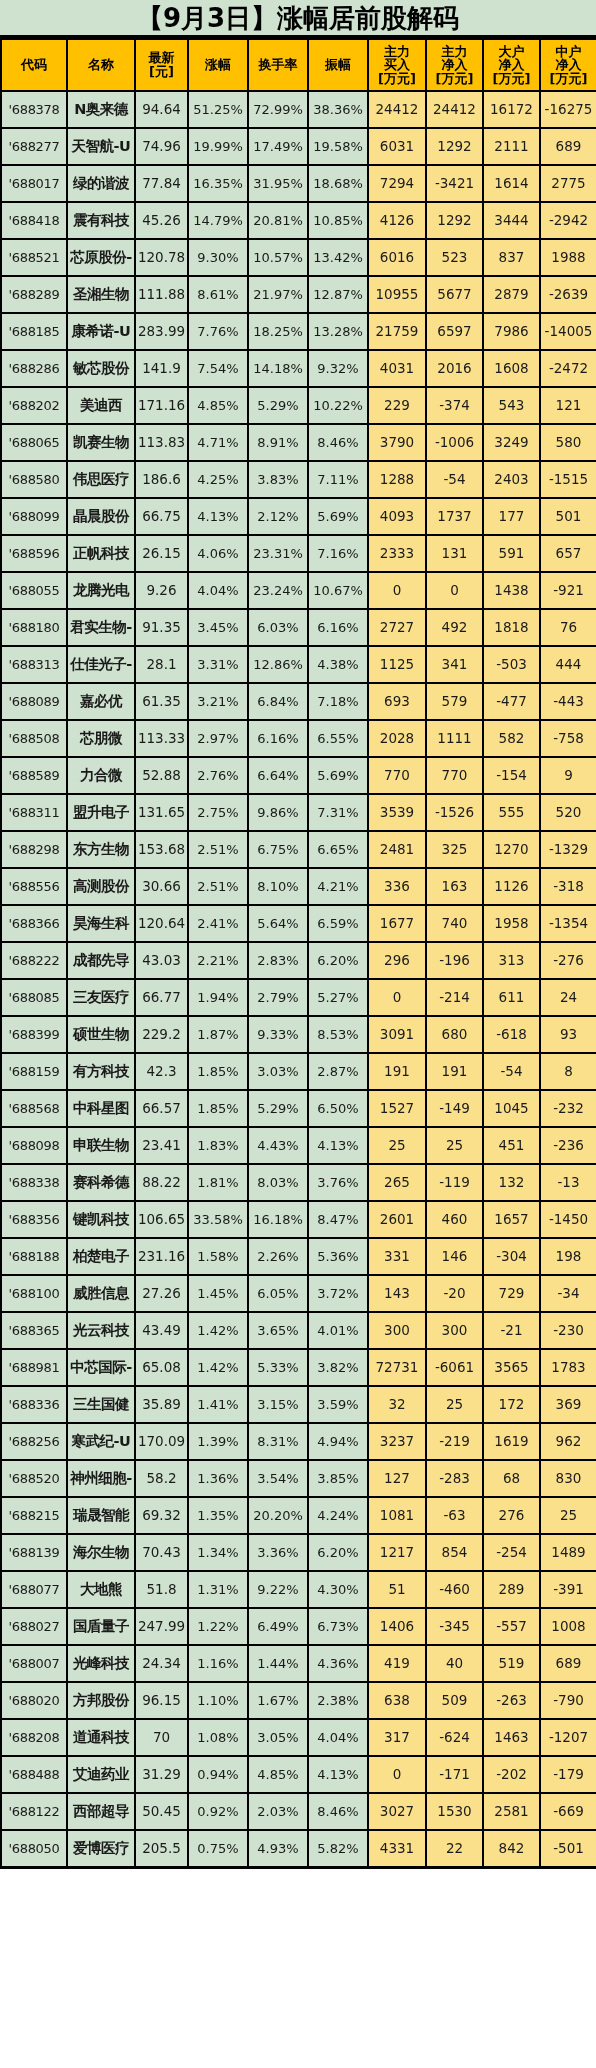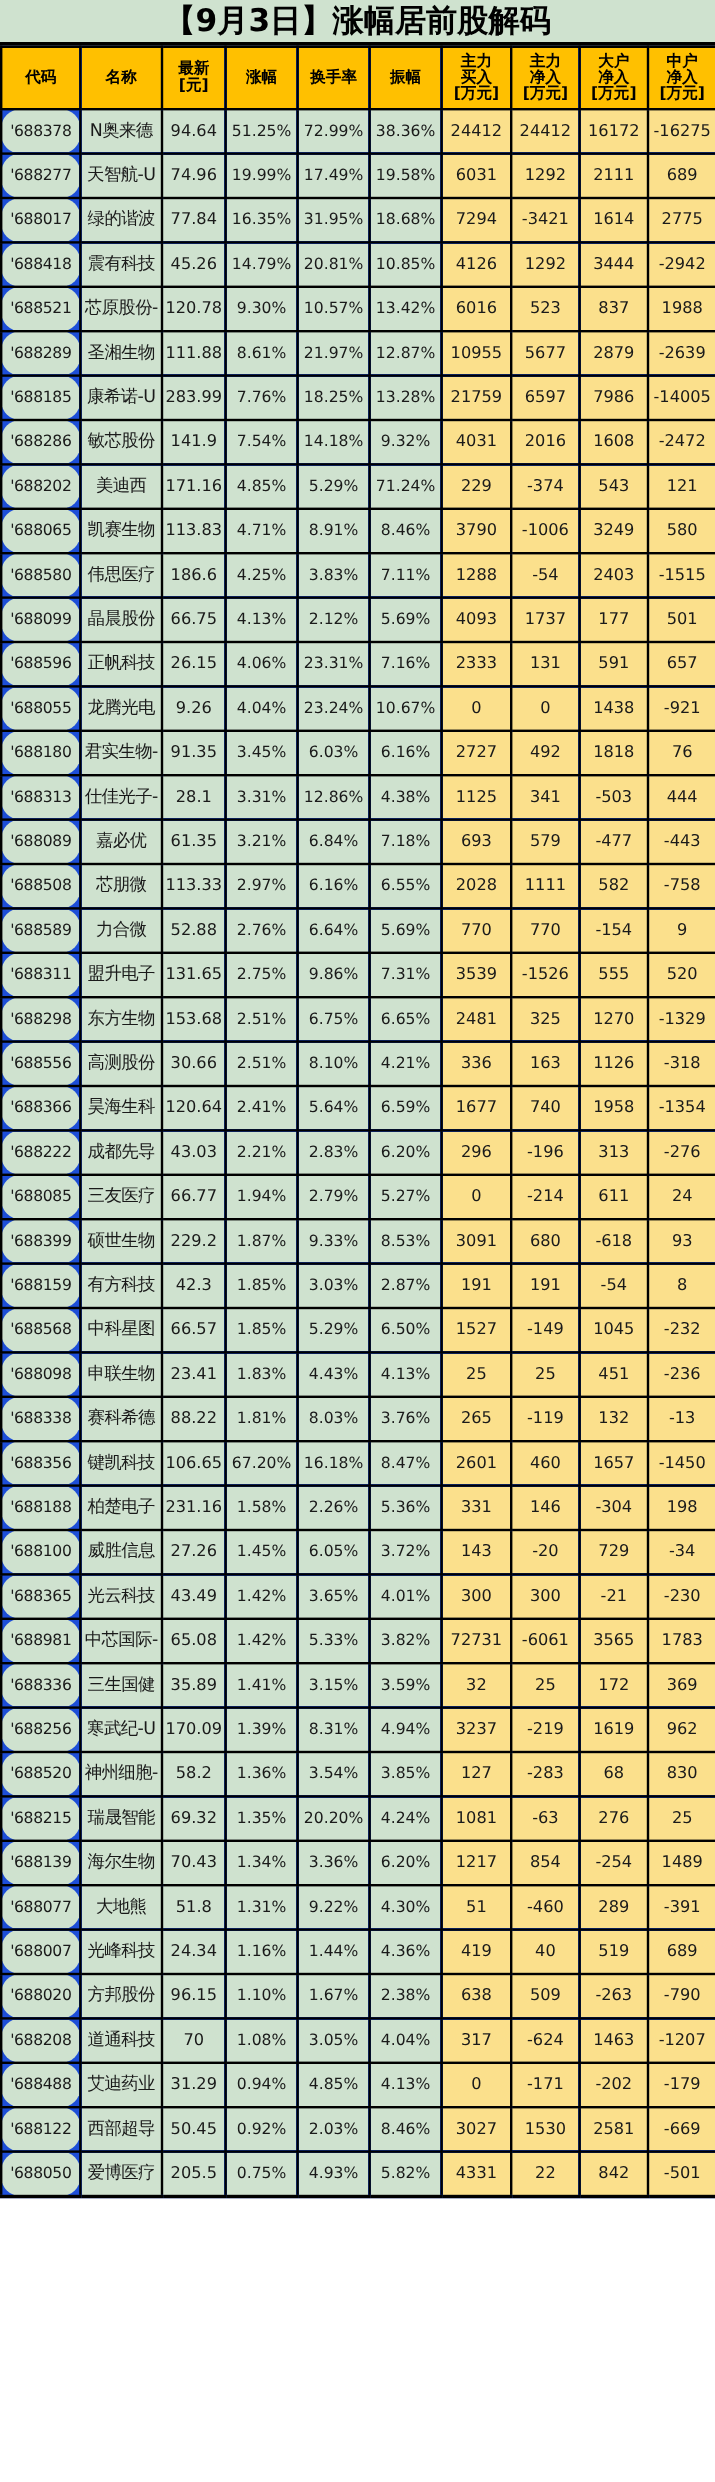--- a/index.html
+++ b/index.html
@@ -76,25 +76,25 @@
     box-sizing:border-box;
     overflow:hidden;
     white-space:nowrap;
     line-height:1;
   }
   td.green{background:#cfe2cf;}
   td.yellow{background:#fbe08c;}
   td.code{
     font-size:13px;
     letter-spacing:-0.3px;
-    border-radius:16px;
   }
   td.name{
     font-size:14.5px;
     letter-spacing:-0.5px;
+    font-weight:bold;
   }
   td.pct{font-size:13px;}
   tbody tr:last-child td{border-bottom:3px solid #000;}
 </style>
 </head>
 <body>
 
 <div id="sheet">
 
   <div class="title-bar">
@@ -253,21 +253,21 @@
           <td class="yellow">2016</td>
           <td class="yellow">1608</td>
           <td class="yellow">-2472</td>
         </tr>
         <tr>
           <td class="green code">'688202</td>
           <td class="green name">美迪西</td>
           <td class="green">171.16</td>
           <td class="green pct">4.85%</td>
           <td class="green pct">5.29%</td>
-          <td class="green pct">71.24%</td>
+          <td class="green pct">10.22%</td>
           <td class="yellow">229</td>
           <td class="yellow">-374</td>
           <td class="yellow">543</td>
           <td class="yellow">121</td>
         </tr>
         <tr>
           <td class="green code">'688065</td>
           <td class="green name">凯赛生物</td>
           <td class="green">113.83</td>
           <td class="green pct">4.71%</td>
@@ -515,21 +515,21 @@
           <td class="green pct">3.76%</td>
           <td class="yellow">265</td>
           <td class="yellow">-119</td>
           <td class="yellow">132</td>
           <td class="yellow">-13</td>
         </tr>
         <tr>
           <td class="green code">'688356</td>
           <td class="green name">键凯科技</td>
           <td class="green">106.65</td>
-          <td class="green pct">67.20%</td>
+          <td class="green pct">33.58%</td>
           <td class="green pct">16.18%</td>
           <td class="green pct">8.47%</td>
           <td class="yellow">2601</td>
           <td class="yellow">460</td>
           <td class="yellow">1657</td>
           <td class="yellow">-1450</td>
         </tr>
         <tr>
           <td class="green code">'688188</td>
           <td class="green name">柏楚电子</td>
@@ -644,20 +644,32 @@
           <td class="green">51.8</td>
           <td class="green pct">1.31%</td>
           <td class="green pct">9.22%</td>
           <td class="green pct">4.30%</td>
           <td class="yellow">51</td>
           <td class="yellow">-460</td>
           <td class="yellow">289</td>
           <td class="yellow">-391</td>
         </tr>
         <tr>
+          <td class="green code">'688027</td>
+          <td class="green name">国盾量子</td>
+          <td class="green">247.99</td>
+          <td class="green pct">1.22%</td>
+          <td class="green pct">6.49%</td>
+          <td class="green pct">6.73%</td>
+          <td class="yellow">1406</td>
+          <td class="yellow">-345</td>
+          <td class="yellow">-557</td>
+          <td class="yellow">1008</td>
+        </tr>
+        <tr>
           <td class="green code">'688007</td>
           <td class="green name">光峰科技</td>
           <td class="green">24.34</td>
           <td class="green pct">1.16%</td>
           <td class="green pct">1.44%</td>
           <td class="green pct">4.36%</td>
           <td class="yellow">419</td>
           <td class="yellow">40</td>
           <td class="yellow">519</td>
           <td class="yellow">689</td>

